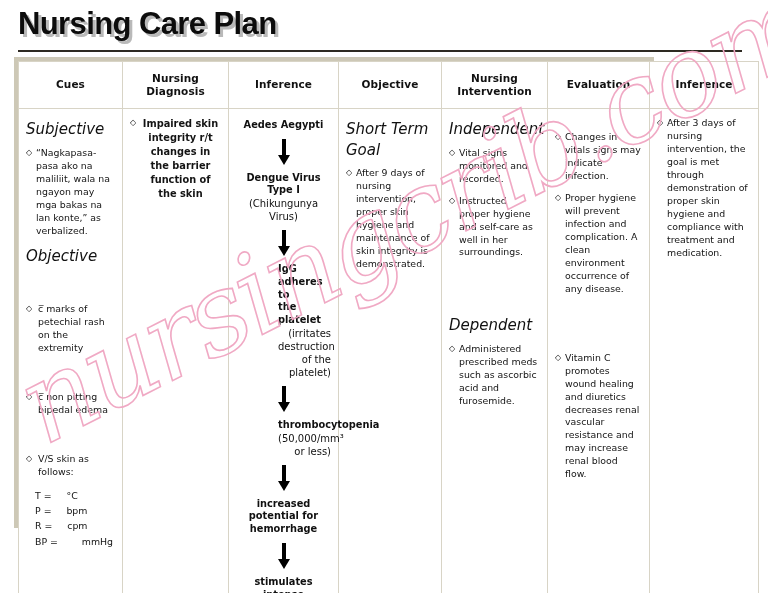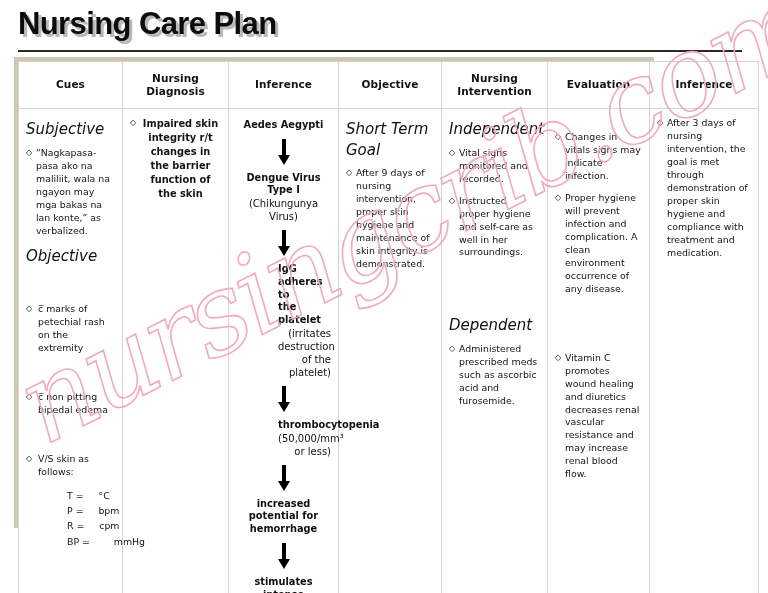--- a/index.html
+++ b/index.html
@@ -107,21 +107,21 @@
   .bullet.indent-hang { padding-left: 12px; margin-top: 36px; }
   .bullet.bold { font-weight: bold; font-size: 9.8px; line-height: 1.42; text-align: center; }
   .gap-xl { margin-bottom: 56px; }
 
   
   .vs-block {
     margin: 9px 0 0 9px;
     font-size: 9.4px;
     line-height: 1.62;
   }
-  .vs-row { white-space: pre; margin-left: 32px; }
+  .vs-row { white-space: pre; }
 
   
   .flow {
     text-align: center;
     padding-top: 2px;
   }
   .flow-node {
     font-weight: bold;
     font-size: 9.8px;
     line-height: 1.3;

